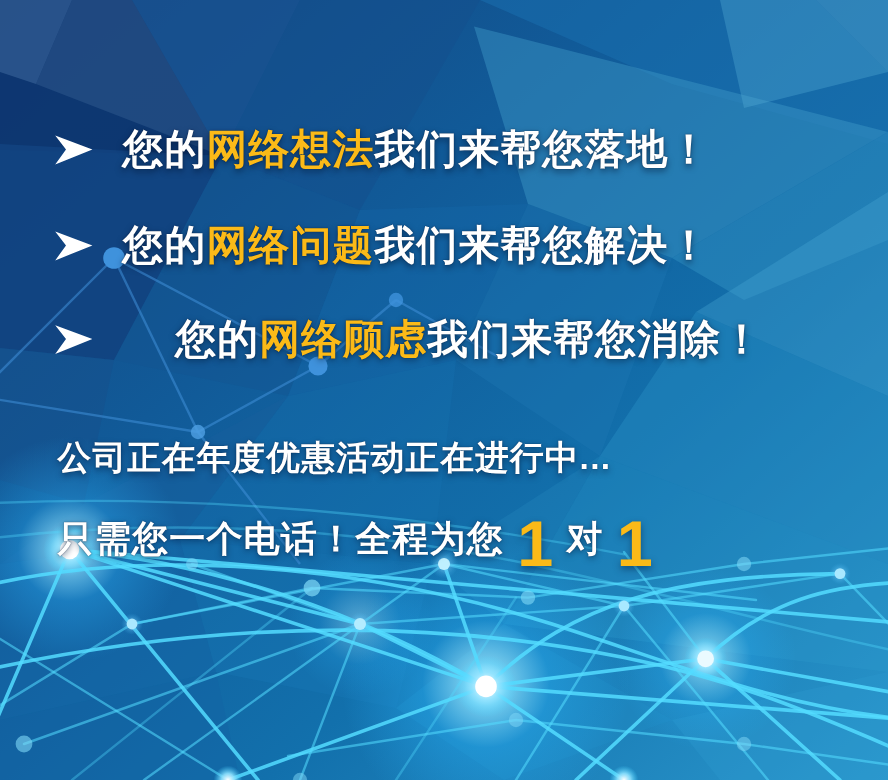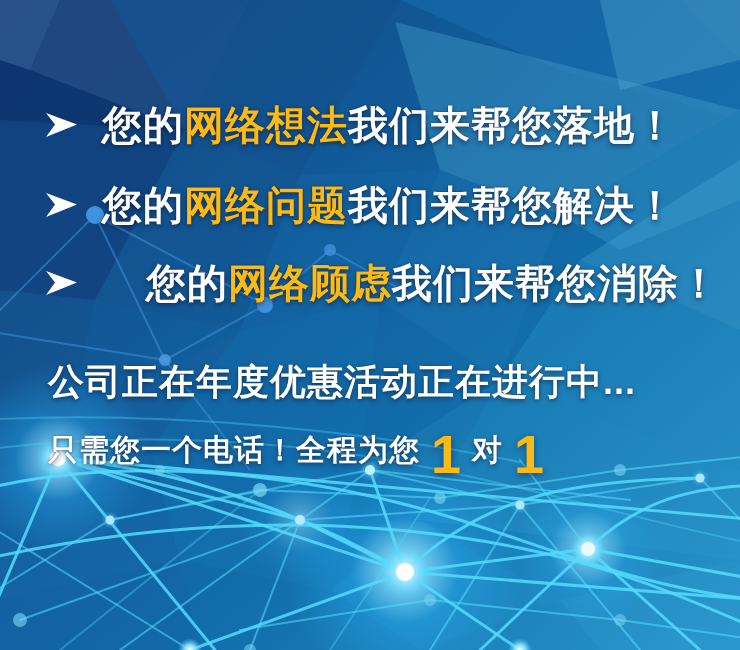--- a/index.html
+++ b/index.html
@@ -42,32 +42,32 @@
   .hl1{top:102px;}
   .hl2{top:182px;text-align:center;}
   .hl3{top:260px;gap:44px;}
 
   .arrow{
     width:34px;height:26px;flex:0 0 34px;margin-right:24px;
     display:block;
   }
 
   .htext{
-    font-size:40px;line-height:46px;font-weight:700;color:#ffffff;
+    font-size:34px;line-height:46px;font-weight:700;color:#ffffff;
     letter-spacing:1px;
     text-shadow:0 2px 5px rgba(0,20,50,.55), 0 0 1px rgba(0,20,50,.9);
   }
   .hl-gold{color:#fbba18;}
 
   .subline{
     position:absolute;left:48px;white-space:nowrap;
     font-weight:700;color:#ffffff;
     text-shadow:0 2px 5px rgba(0,25,60,.55), 0 0 1px rgba(0,25,60,.9);
   }
-  .sub1{top:363px;font-size:36px;line-height:38px;letter-spacing:1px;}
+  .sub1{top:363px;font-size:28px;line-height:38px;letter-spacing:1px;}
   .sub2{top:427px;font-size:30px;line-height:46px;letter-spacing:1px;
         display:flex;align-items:center;}
   .sub2 .part{display:inline-block;}
   .sp{display:inline-block;width:11px;}
   .bignum{
     font-size:54px;line-height:46px;font-weight:700;color:#fbba18;
     letter-spacing:0;
     text-shadow:0 2px 6px rgba(0,25,60,.5);
     position:relative;top:4px;
   }

